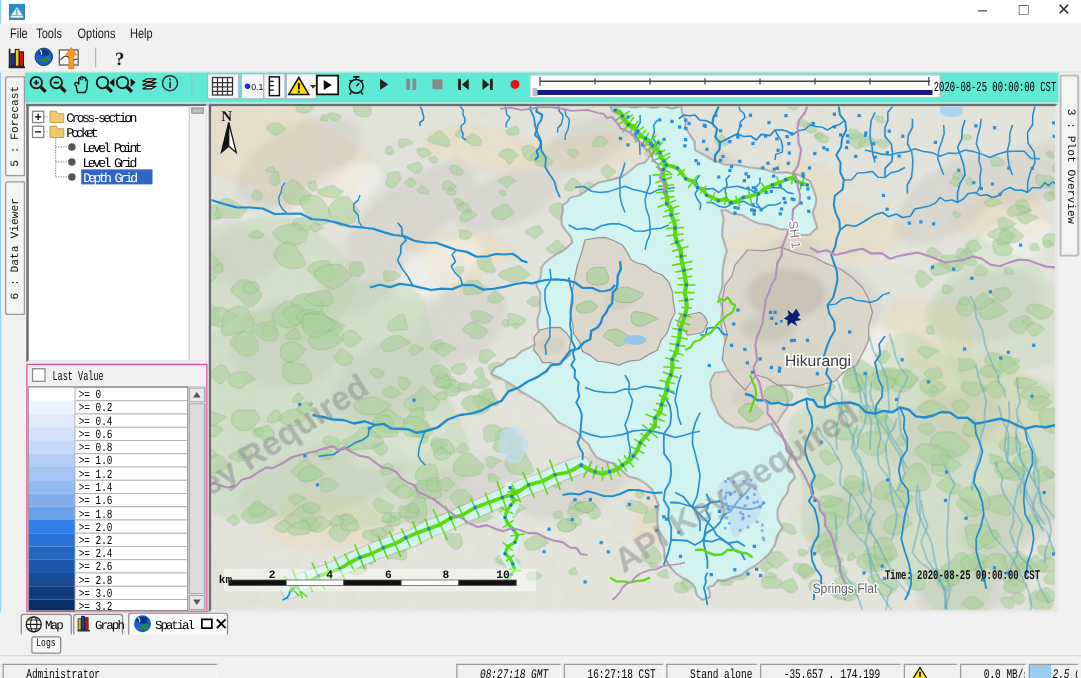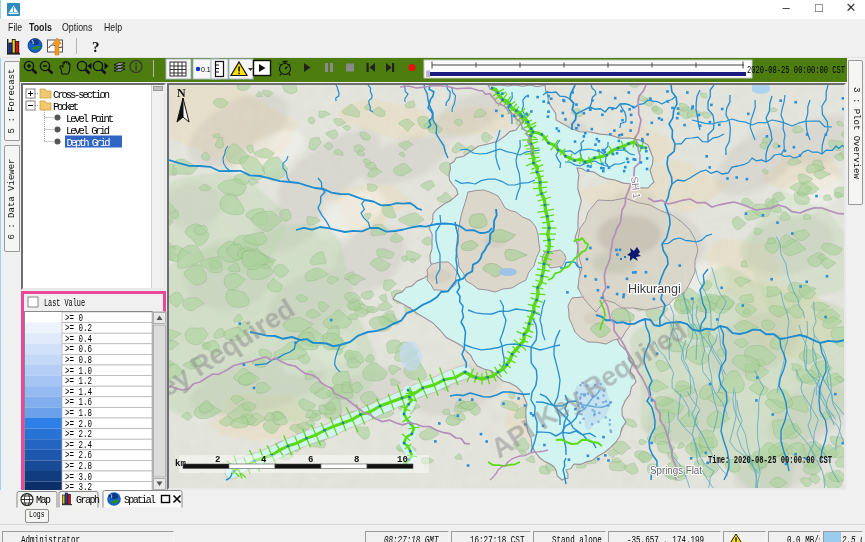--- a/index.html
+++ b/index.html
@@ -22,28 +22,28 @@
 
 
 #toolbar1 { left:1px; top:36px; width:864px; height:22px; background:#f0f0f0; border-bottom:1px solid #e3e3e3;}
 
 
 #leftstrip { left:0; top:58px; width:20px; height:432px; background:#f0f0f0; border-left:1px solid #9ad2f0;}
 .vtab { position:absolute; left:3px; width:16px; background:#f5f5f3; border:1px solid #9a9a9a; border-radius:2px 0 0 2px; }
 .vtab span { position:absolute; left:50%; top:50%; transform:translate(-50%,-50%) rotate(-90deg); white-space:nowrap; font-family:"Liberation Mono",monospace; font-size:9px; color:#111; }
 
 
-#toolbar2 { left:20px; top:58px; width:827px; height:24px; background:#4d7c0f; }
+#toolbar2 { left:20px; top:58px; width:827px; height:24px; background:#5eead4; }
 
 
 #treepanel { left:21px; top:83px; width:145px; height:207px; background:#ffffff; border:2px solid; border-color:#6d6d71 #e8e8e8 #e8e8e8 #6d6d71; }
 #treescroll { position:absolute; right:0; top:0; width:13px; height:100%; background:#f0f0f0; border-left:1px solid #d0d0d0;}
 
 
-#legendpanel { left:21px; top:291px; width:145px; height:199px; background:#f0f0f0; border:3px solid #ec4899; }
+#legendpanel { left:21px; top:291px; width:145px; height:199px; background:#f0f0f0; border:1px solid #ec4899; }
 
 
 #mapwrap { left:167px; top:83px; width:679px; height:407px; border:2px solid; border-color:#6d6d71 #e8e8e8 #e8e8e8 #6d6d71; background:#e0e3d8; overflow:hidden;}
 
 
 #rightstrip { left:847px; top:58px; width:18px; height:432px; background:#f0f0f0; }
 #righttab { position:absolute; left:1px; top:2px; width:15px; height:145px; background:#f5f5f3; border:1px solid #9a9a9a; border-radius:0 2px 2px 0;}
 #righttab span { position:absolute; left:50%; top:50%; transform:translate(-50%,-50%) rotate(90deg); white-space:nowrap; font-family:"Liberation Mono",monospace; font-size:9px; color:#111;}
 
 
@@ -66,21 +66,21 @@
         <path d="M6.5 4 L6.5 9" stroke="#2b8ac2" stroke-width="0.8"></path>
         <rect x="1.5" y="9.5" width="10" height="1.6" fill="#ffffff"></rect>
       </svg>
   <div class="abs winbtn" style="left:778px;">–</div>
   <div class="abs winbtn" style="left:811px;">□</div>
   <div class="abs winbtn" style="left:843px;">✕</div>
 </div>
 
 <div class="abs" id="menubar">
   <span class="mitem" style="left:7px;"><span class="sx">File</span></span>
-  <span class="mitem" style="left:28px;font-weight:bold;"><span class="sx">Tools</span></span>
+  <span class="mitem" style="left:28px;"><span class="sx">Tools</span></span>
   <span class="mitem" style="left:61px;"><span class="sx">Options</span></span>
   <span class="mitem" style="left:103px;"><span class="sx">Help</span></span>
 </div>
 
 <div class="abs" id="toolbar1">
 <svg width="864" height="22" viewBox="0 0 864 22">
 
   <g transform="translate(6,2)">
     <rect x="0" y="1" width="1.4" height="15" fill="#222"></rect>
     <rect x="1.8" y="5" width="3" height="10" fill="#1530c0" stroke="#111" stroke-width="0.8"></rect>

